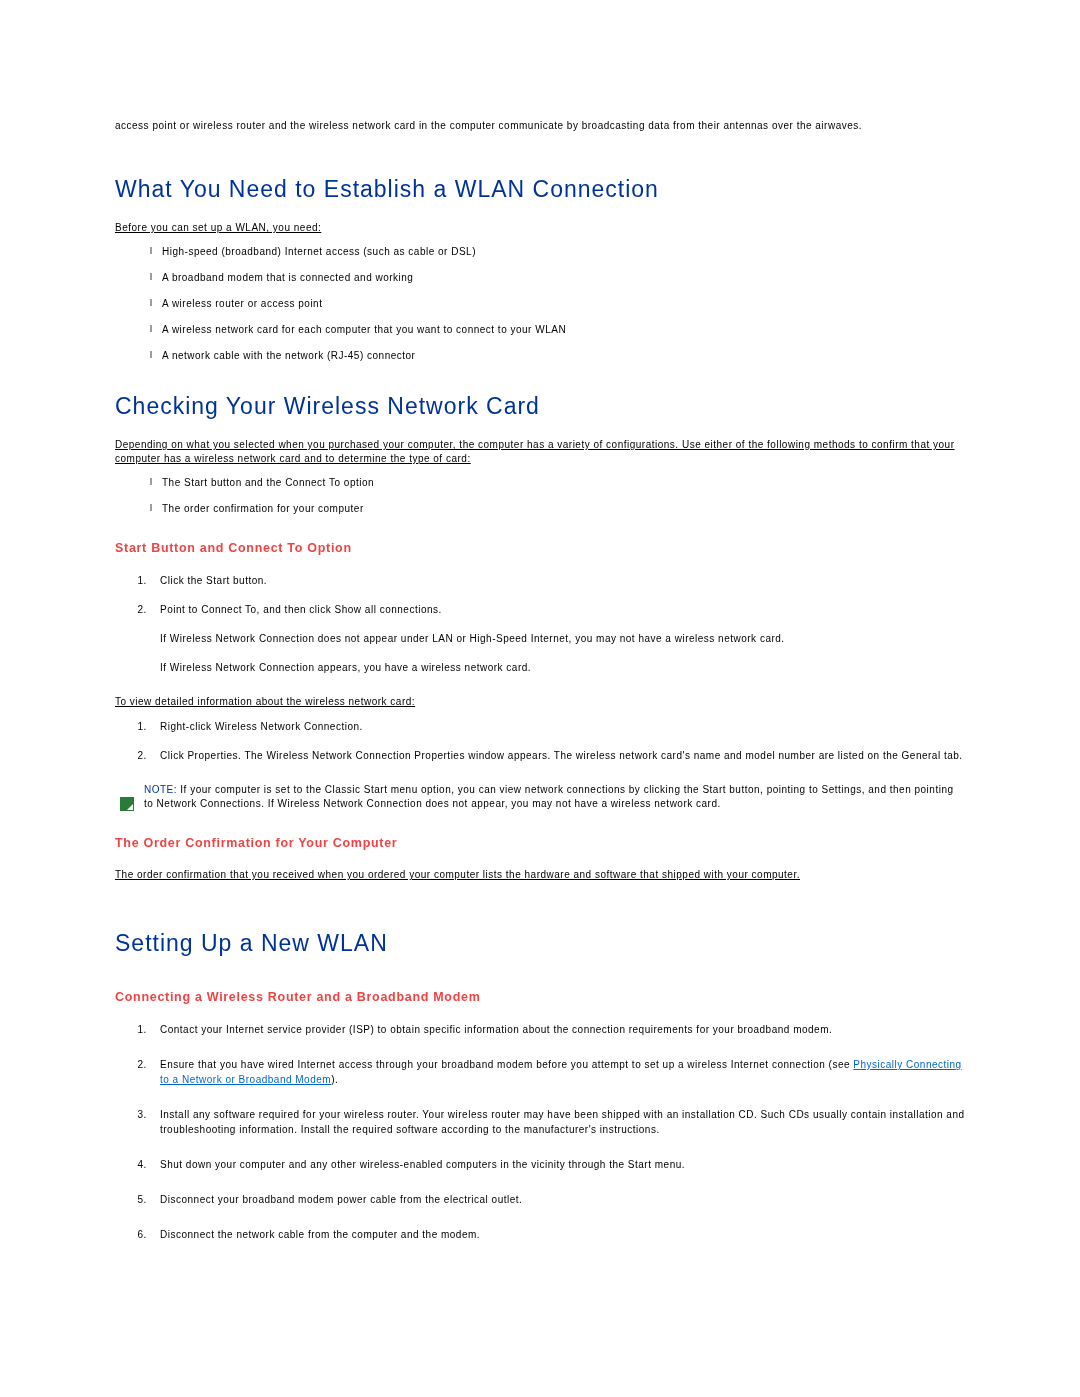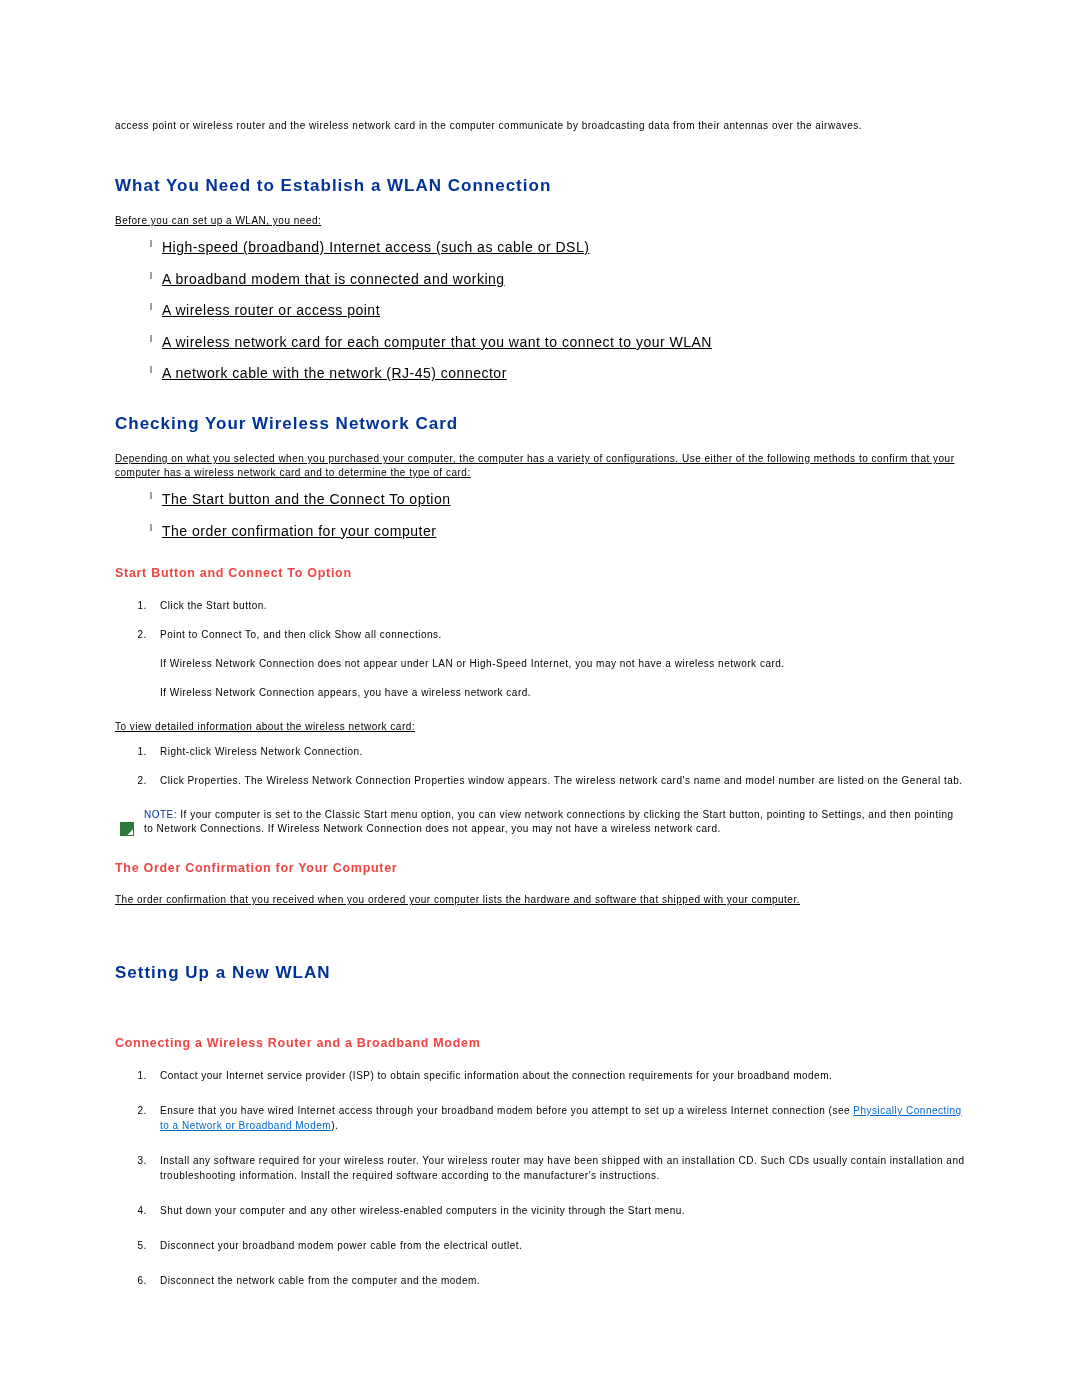--- a/index.html
+++ b/index.html
@@ -12,50 +12,49 @@
     width: 1080px;
     box-sizing: border-box;
     letter-spacing: 0.5px;
   }
   .intro-text {
     font-size: 10px;
     margin-bottom: 45px;
   }
   h2.section-heading {
     color: #003399;
-    font-size: 17px;
-    font-weight: bold;
+    font-size: 23px;
+    font-weight: normal;
     letter-spacing: 1px;
-    margin: 16px 0 18px 0;
+    margin: 8px 0 18px 0;
   }
   h3.sub-heading {
     color: #ef4444;
     font-size: 12.5px;
     font-weight: bold;
     letter-spacing: 0.7px;
     margin: 25px 0 18px 0;
   }
   p.body-text {
     font-size: 10px;
     margin: 0 0 10px 0;
     line-height: 1.4;
     text-decoration: underline;
   }
   ul.bullet-list {
     list-style: none;
     padding: 0 0 0 35px;
     margin: 10px 0 30px 0;
   }
   ul.bullet-list li {
-    font-size: 14px;
+    font-size: 10px;
     margin: 0 0 12px 0;
     padding-left: 12px;
     position: relative;
     line-height: 1.4;
-    text-decoration: underline;
   }
   ul.bullet-list li::before {
     content: "l";
     position: absolute;
     left: 0;
     top: 0;
     font-size: 9px;
   }
   ol.num-list {
     padding: 0 0 0 35px;
@@ -154,21 +153,21 @@
   </div>
 </div>
 
 <h3 class="sub-heading">The Order Confirmation for Your Computer</h3>
 <p class="body-text">The order confirmation that you received when you ordered your computer lists the hardware and software that shipped with your computer.</p>
 
 <div class="spacer"></div>
 
 <h2 class="section-heading">Setting Up a New WLAN</h2>
 
-<h3 class="sub-heading" style="margin-top:53px">Connecting a Wireless Router and a Broadband Modem</h3>
+<h3 class="sub-heading" style="margin-top:33px">Connecting a Wireless Router and a Broadband Modem</h3>
 <ol class="num-list wide">
   <li>Contact your Internet service provider (ISP) to obtain specific information about the connection requirements for your broadband modem.</li>
   <li>
     <span>Ensure that you have wired Internet access through your broadband modem before you attempt to set up a wireless Internet connection (see </span><a href="#" class="inline-link">Physically Connecting to a Network or Broadband Modem</a><span>).</span>
   </li>
   <li>Install any software required for your wireless router. Your wireless router may have been shipped with an installation CD. Such CDs usually contain installation and troubleshooting information. Install the required software according to the manufacturer's instructions.</li>
   <li>Shut down your computer and any other wireless-enabled computers in the vicinity through the Start menu.</li>
   <li>Disconnect your broadband modem power cable from the electrical outlet.</li>
   <li>Disconnect the network cable from the computer and the modem.</li>
 </ol>

